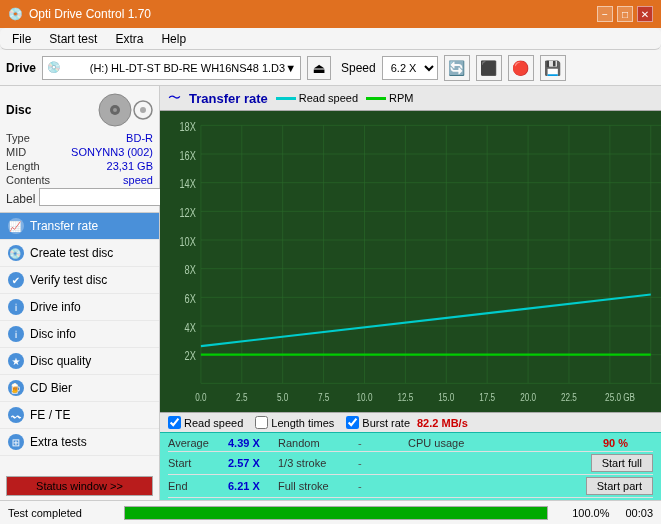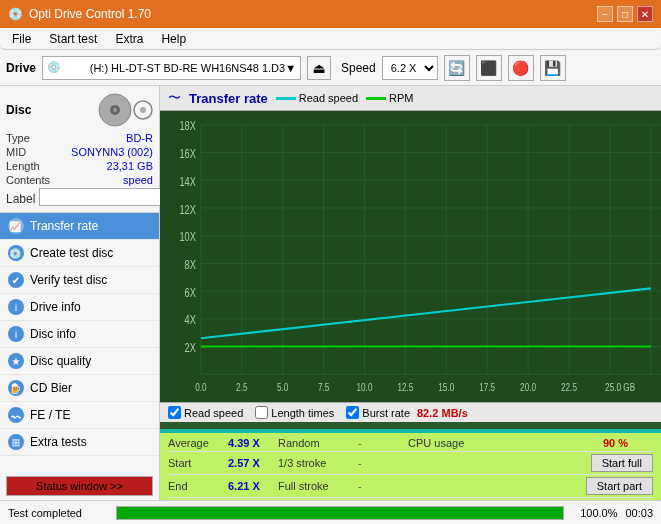--- a/index.html
+++ b/index.html
@@ -158,24 +158,23 @@
       padding: 3px 8px;
       display: flex;
       align-items: center;
       gap: 12px;
     }
     .checkbox-item { display: flex; align-items: center; gap: 3px; font-size: 11px; }
     .burst-val { color: #cc0000; font-weight: bold; }
 
     
     .stats-area {
-      background: #bef264;
-      border-top: 4px solid #14b8a6;
+      background: #5eead4;
+      border-top: 1px solid #14b8a6;
       padding: 2px 8px;
-      margin-top: 7px;
     }
     .stats-row {
       display: flex;
       align-items: center;
       padding: 2px 0;
       border-bottom: 1px solid #e0e0e0;
       font-size: 11px;
     }
     .stat-label { width: 60px; color: #333; }
     .stat-val { width: 50px; color: #0000cc; font-weight: bold; }
@@ -192,21 +191,21 @@
     }
 
     
     .status-bar {
       background: #f5f5f5;
       border-top: 1px solid #ccc;
       height: 24px;
       display: flex;
       align-items: center;
       padding: 0 8px;
-      gap: 8px;
+      gap: 16px;
     }
     .status-text { font-size: 11px; min-width: 100px; }
     .progress-bar-container { flex: 1; height: 14px; border: 1px solid #aaa; background: white; }
     .progress-bar-fill { height: 100%; background: #00aa00; }
     .progress-pct { font-size: 11px; min-width: 45px; text-align: right; }
 
     
     .disc-area-icon { display: flex; align-items: center; justify-content: center; }
   </style>
 </head>

